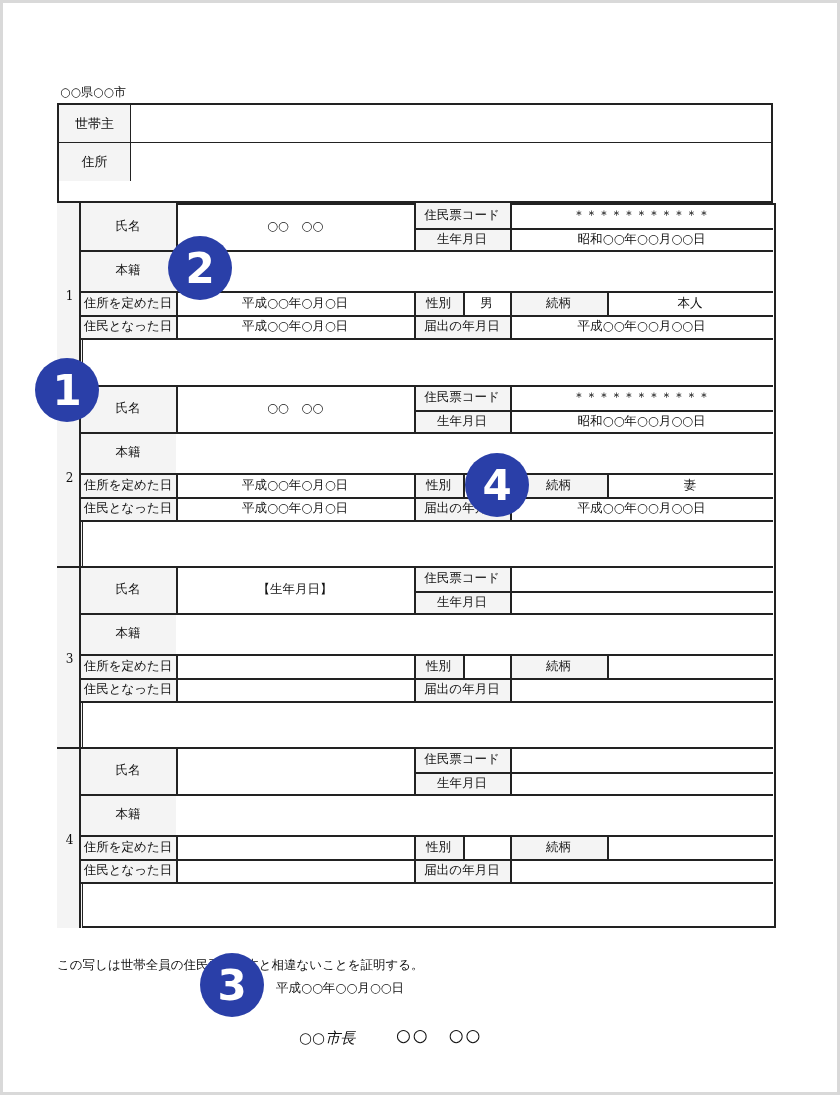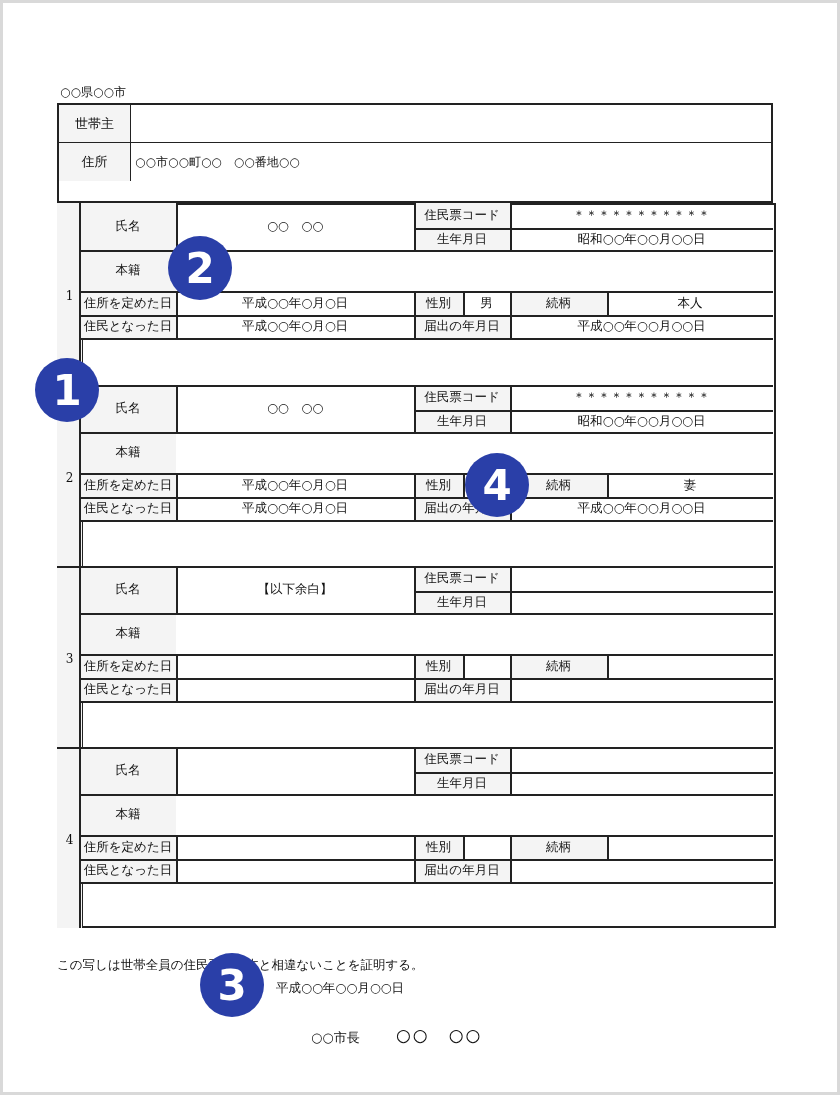--- a/index.html
+++ b/index.html
@@ -28,21 +28,20 @@
 <div class="page">
   <div class="abs pref">○○県○○市</div>
 
   <div class="abs hh">
     <div class="row" style="top:0;border-bottom:1.5px solid #222;box-sizing:border-box;">
       <div class="lab">世帯主</div>
       <div class="val"></div>
     </div>
     <div class="row" style="top:38px;">
       <div class="lab">住所</div>
-      <div class="val">○○市○○町○○　○○番地○○</div>
     </div>
   </div>
 
   <div id="members" class="abs" style="left:0;top:0;">
       <div class="abs" style="left:54px;top:200px;width:719px;height:725px;border:2px solid #222;box-sizing:border-box;"></div>
       <div class="sec" style="top:200px;height:181px;">
         <div class="num">
           <span style="top:86px">1</span>
         </div>
       </div>
@@ -117,21 +116,21 @@
       <div class="vline" style="left:460px;top:470px;height:24px;"></div>
       <div class="vline" style="left:604px;top:470px;height:24px;"></div>
       <div class="vline" style="left:507px;top:470px;height:24px;"></div>
       <div class="vline" style="left:76px;top:382px;height:181px;"></div>
       <div class="sec" style="top:563px;height:181px;">
         <div class="num">
           <span style="top:86px">3</span>
         </div>
       </div>
       <div class="cell gray" style="left:77px;top:563px;width:96px;height:47px;">氏名</div>
-      <div class="cell" style="left:173px;top:563px;width:238px;height:47px;">【以下余白】</div>
+      <div class="cell" style="left:173px;top:563px;width:238px;height:47px;">【生年月日】</div>
       <div class="cell gray" style="left:411px;top:563px;width:96px;height:25px;">住民票コード</div>
       <div class="cell" style="left:507px;top:563px;width:263px;height:25px;"></div>
       <div class="cell gray" style="left:411px;top:588px;width:96px;height:22px;">生年月日</div>
       <div class="cell" style="left:507px;top:588px;width:263px;height:22px;"></div>
       <div class="cell gray" style="left:77px;top:610px;width:96px;height:41px;">本籍</div>
       <div class="cell" style="left:173px;top:610px;width:597px;height:41px;"></div>
       <div class="cell gray" style="left:77px;top:651px;width:96px;height:24px;">住所を定めた日</div>
       <div class="cell" style="left:173px;top:651px;width:238px;height:24px;"></div>
       <div class="cell gray" style="left:411px;top:651px;width:49px;height:24px;">性別</div>
       <div class="cell" style="left:460px;top:651px;width:47px;height:24px;"></div>
@@ -193,20 +192,20 @@
       <div class="vline" style="left:411px;top:832px;height:47px;"></div>
       <div class="vline" style="left:507px;top:856px;height:23px;"></div>
       <div class="vline" style="left:460px;top:832px;height:24px;"></div>
       <div class="vline" style="left:604px;top:832px;height:24px;"></div>
       <div class="vline" style="left:507px;top:832px;height:24px;"></div>
       <div class="vline" style="left:76px;top:744px;height:181px;"></div>
     </div>
 
   <div class="abs" style="left:54px;top:954px;font-size:12.5px;">この写しは世帯全員の住民票の原本と相違ないことを証明する。</div>
   <div class="abs" style="left:273px;top:977px;font-size:12.5px;">平成○○年○○月○○日</div>
-  <div class="abs" style="left:308px;top:1026px;font-size:13px;">○○市長</div>
+  <div class="abs" style="left:296px;top:1026px;font-size:15px;font-style:italic;">○○市長</div>
   <div class="abs" style="left:393px;top:1021px;font-size:17px;letter-spacing:2px;">○○　○○</div>
 
   <div class="badge" style="left:32px;top:355px;">1</div>
   <div class="badge" style="left:165px;top:233px;">2</div>
   <div class="badge" style="left:197px;top:950px;">3</div>
   <div class="badge" style="left:462px;top:450px;">4</div>
 </div>
 
 </body></html>

